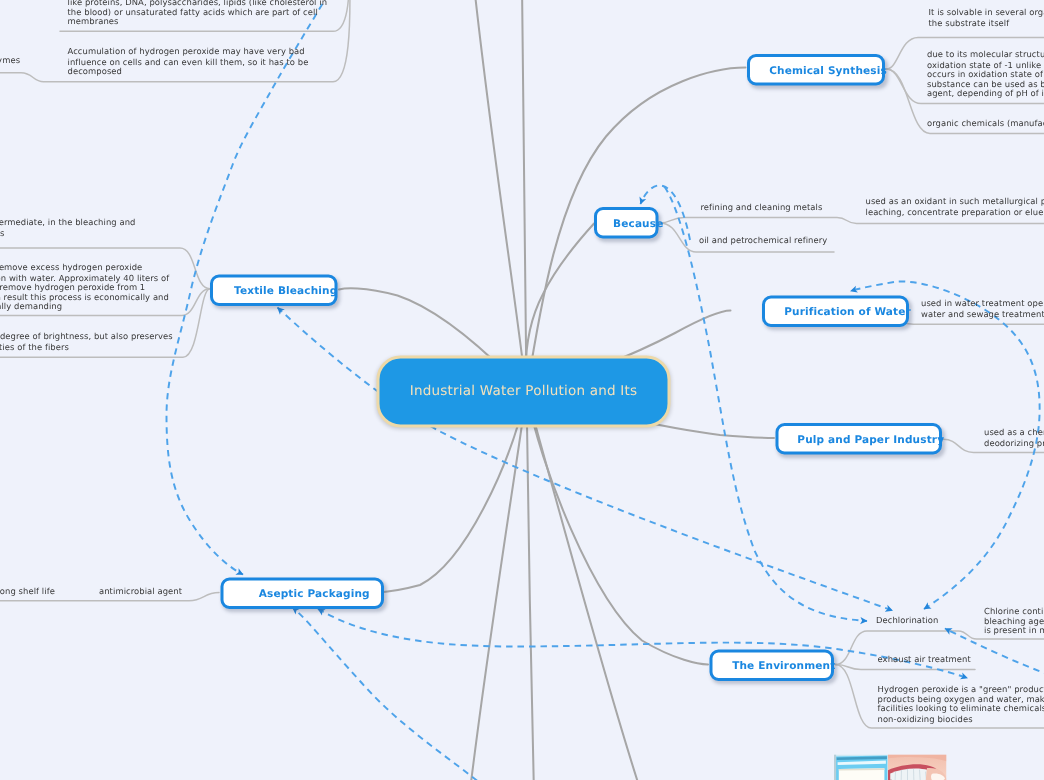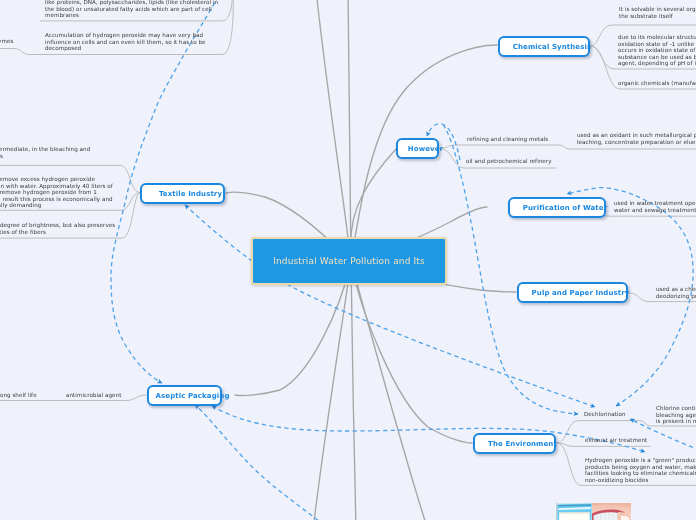--- a/index.html
+++ b/index.html
@@ -1,21 +1,21 @@
 <!DOCTYPE html>
 <html><head>
 <meta charset="utf-8">
 <style>
   html,body{margin:0;padding:0;}
   body{width:696px;height:520px;overflow:hidden;background:#eff2fb;
        font-family:"DejaVu Sans",sans-serif;-webkit-font-smoothing:antialiased;}
   #stage{position:relative;width:696px;height:520px;overflow:hidden;}
   svg.layer{position:absolute;left:0;top:0;width:696px;height:520px;overflow:visible;}
   .node{position:absolute;box-sizing:border-box;}
-  .central{background:#1e98e5;border:2px solid #edd9a8;border-radius:3px;
+  .central{background:#1e98e5;border:2px solid #edd9a8;border-radius:16px;
            color:#f3e1bc;text-align:center;font-size:9px;line-height:14.3px;
            display:flex;align-items:center;justify-content:center;
            letter-spacing:0.15px;
            box-shadow:0 1px 3px rgba(0,0,0,0.18);}
   .central > div{white-space:nowrap;}
   .branch{background:#fff;border:2px solid #1a87e0;border-radius:6px;
           color:#1a87e0;font-weight:bold;text-align:center;font-size:7px;
           display:flex;align-items:center;justify-content:center;
           letter-spacing:0.1px;
           box-shadow:1.5px 2px 2.5px rgba(70,80,110,0.30);white-space:nowrap;padding-left:16px;}
@@ -102,26 +102,26 @@
     </g>
   </svg>
 
   <div class="node central" style="left:251px;top:237px;width:196px;height:48px;">
     <div>
       <div>Industrial Water Pollution and Its</div>
     </div>
   </div>
 
   <div class="node branch" style="left:498px;top:36px;width:92px;height:21px;">Chemical Synthesis</div>
-  <div class="node branch" style="left:396px;top:138px;width:43px;height:21px;">However</div>
+  <div class="node branch" style="left:396px;top:138px;width:43px;height:21px;">Because</div>
   <div class="node branch" style="left:508px;top:197px;width:98px;height:21px;">Purification of Water</div>
   <div class="node branch" style="left:473px;top:433px;width:83px;height:21px;">The Environment</div>
   <div class="node branch" style="left:517px;top:282px;width:111px;height:21px;">Pulp and Paper Industry</div>
-  <div class="node branch" style="left:147px;top:385px;width:75px;height:21px;">Aseptic Packaging</div>
-  <div class="node branch" style="left:140px;top:183px;width:85px;height:21px;">Textile Industry</div>
+  <div class="node branch" style="left:147px;top:385px;width:109px;height:21px;">Aseptic Packaging</div>
+  <div class="node branch" style="left:140px;top:183px;width:85px;height:21px;">Textile Bleaching</div>
 
   <div class="leaf" style="left:619px;top:6px;">It is solvable in several organic solvents and in
 the substrate itself</div>
   <div class="leaf" style="left:618px;top:34px;">due to its molecular structure, oxygen atom is in
 oxidation state of -1 unlike most compounds where it
 occurs in oxidation state of -2. Because of that, this
 substance can be used as both oxidizing and reducing
 agent, depending of pH of its environment</div>
   <div class="leaf" style="left:618px;top:80px;">organic chemicals (manufacture)</div>
 

